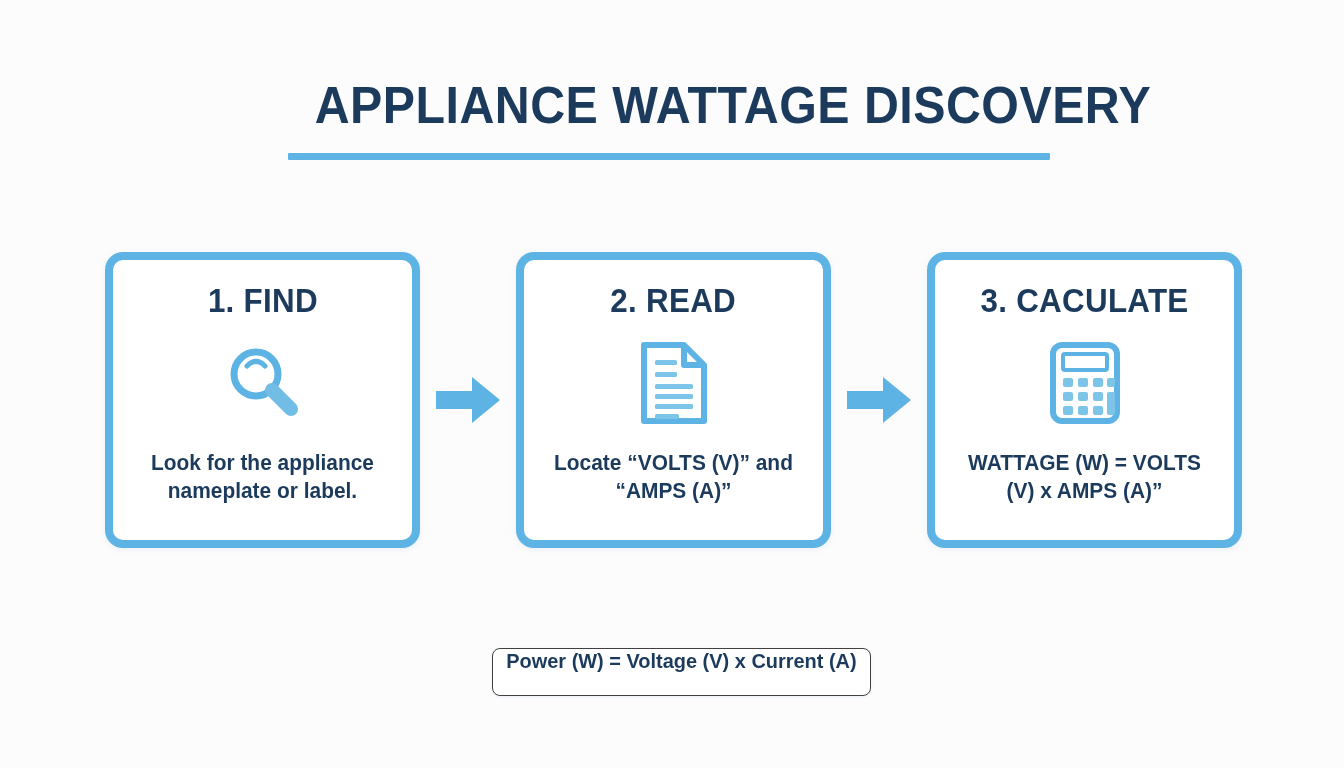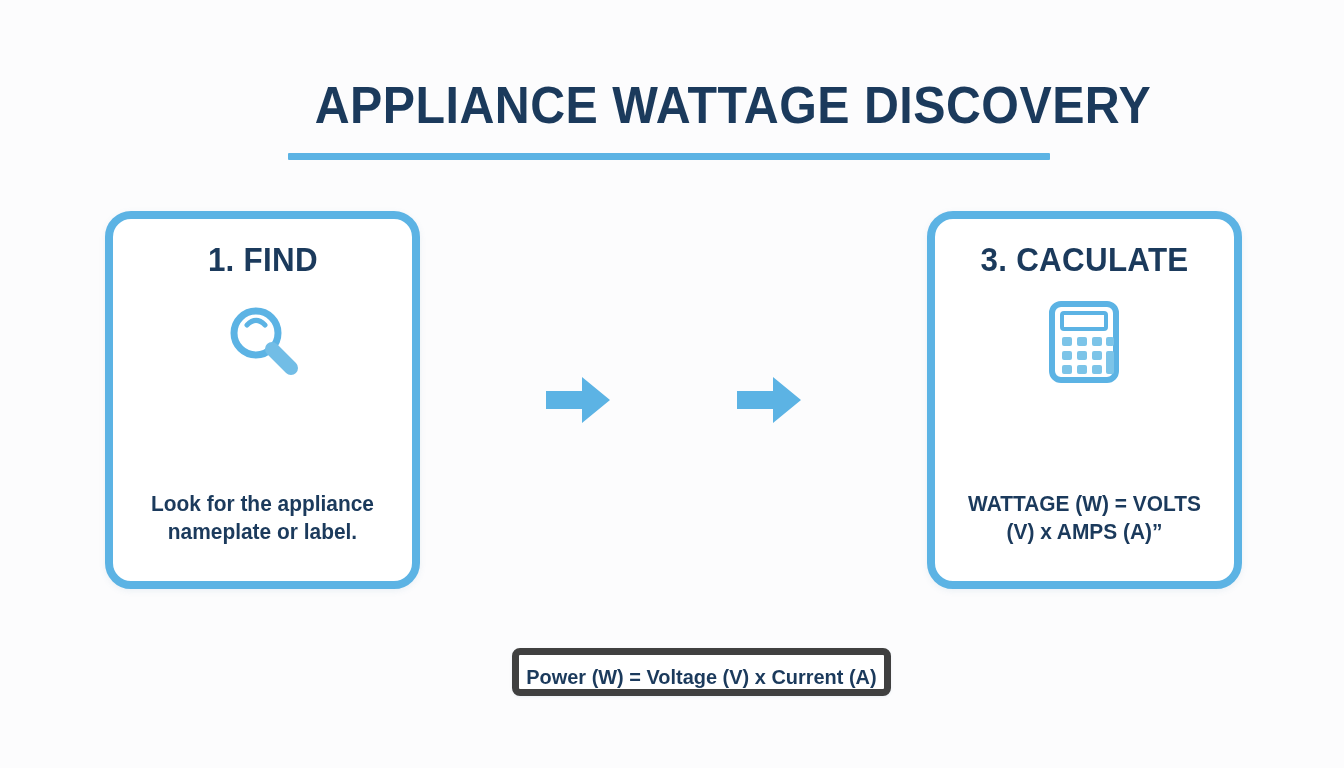--- a/index.html
+++ b/index.html
@@ -52,23 +52,23 @@
     left: 105px;
     width: 1137px;
     height: 296px;
     display: flex;
     align-items: center;
     justify-content: space-between;
   }
 
   .card {
     width: 315px;
-    height: 378px;
+    height: 296px;
     border: 8px solid #5cb3e4;
-    border-radius: 26px;
+    border-radius: 18px;
     background: #ffffff;
     display: flex;
     flex-direction: column;
     align-items: center;
     padding: 22px 14px 18px;
     box-shadow: 0 2px 6px rgba(90,140,180,0.10);
   }
 
   .card-heading {
     font-family: "Liberation Sans Narrow", "Liberation Sans", sans-serif;
@@ -108,28 +108,28 @@
     height: 48px;
     display: flex;
     align-items: center;
     justify-content: center;
   }
 
   
   .formula-box {
     position: absolute;
     top: 648px;
-    left: 512px;
+    left: 492px;
     width: 379px;
     height: 48px;
-    border: 7px solid #404040;
+    border: 1px solid #404040;
     border-radius: 8px;
     background: #ffffff;
     display: flex;
-    align-items: flex-end;
+    align-items: flex-start;
     justify-content: center;
     box-shadow: 0 1px 3px rgba(90,140,180,0.10);
   }
 
   .formula-text {
     font-family: "Liberation Sans Narrow", "Liberation Sans", sans-serif;
     font-size: 21px;
     font-weight: bold;
     color: #1b3a5c;
     white-space: nowrap;
@@ -157,20 +157,38 @@
     </div>
     <div class="card-text">Look for the appliance nameplate or label.</div>
   </div>
 
   <div class="arrow">
     <svg width="64" height="46" viewBox="0 0 64 46" aria-hidden="true">
       <polygon points="0,14 36,14 36,0 64,23 36,46 36,32 0,32" fill="#5cb3e4"></polygon>
     </svg>
   </div>
 
+  <div class="card">
+    <div class="card-heading">2. READ</div>
+    <div class="card-icon">
+      <svg width="76" height="86" viewBox="0 0 76 86" aria-hidden="true">
+        <path d="M8 5 H48 L68 25 V81 H8 Z" fill="#ffffff" stroke="#5cb3e4" stroke-width="6" stroke-linejoin="round"></path>
+        <path d="M48 5 V25 H68" fill="none" stroke="#5cb3e4" stroke-width="6" stroke-linejoin="round"></path>
+        <g fill="#7cc4e8">
+          <rect x="19" y="20" width="22" height="5" rx="1.5"></rect>
+          <rect x="19" y="32" width="22" height="5" rx="1.5"></rect>
+          <rect x="19" y="44" width="38" height="5" rx="1.5"></rect>
+          <rect x="19" y="54" width="38" height="5" rx="1.5"></rect>
+          <rect x="19" y="64" width="38" height="5" rx="1.5"></rect>
+          <rect x="19" y="74" width="24" height="5" rx="1.5"></rect>
+        </g>
+      </svg>
+    </div>
+    <div class="card-text">Locate “VOLTS (V)” and “AMPS (A)”</div>
+  </div>
 
   <div class="arrow">
     <svg width="64" height="46" viewBox="0 0 64 46" aria-hidden="true">
       <polygon points="0,14 36,14 36,0 64,23 36,46 36,32 0,32" fill="#5cb3e4"></polygon>
     </svg>
   </div>
 
   <div class="card">
     <div class="card-heading">3. CACULATE</div>
     <div class="card-icon">

